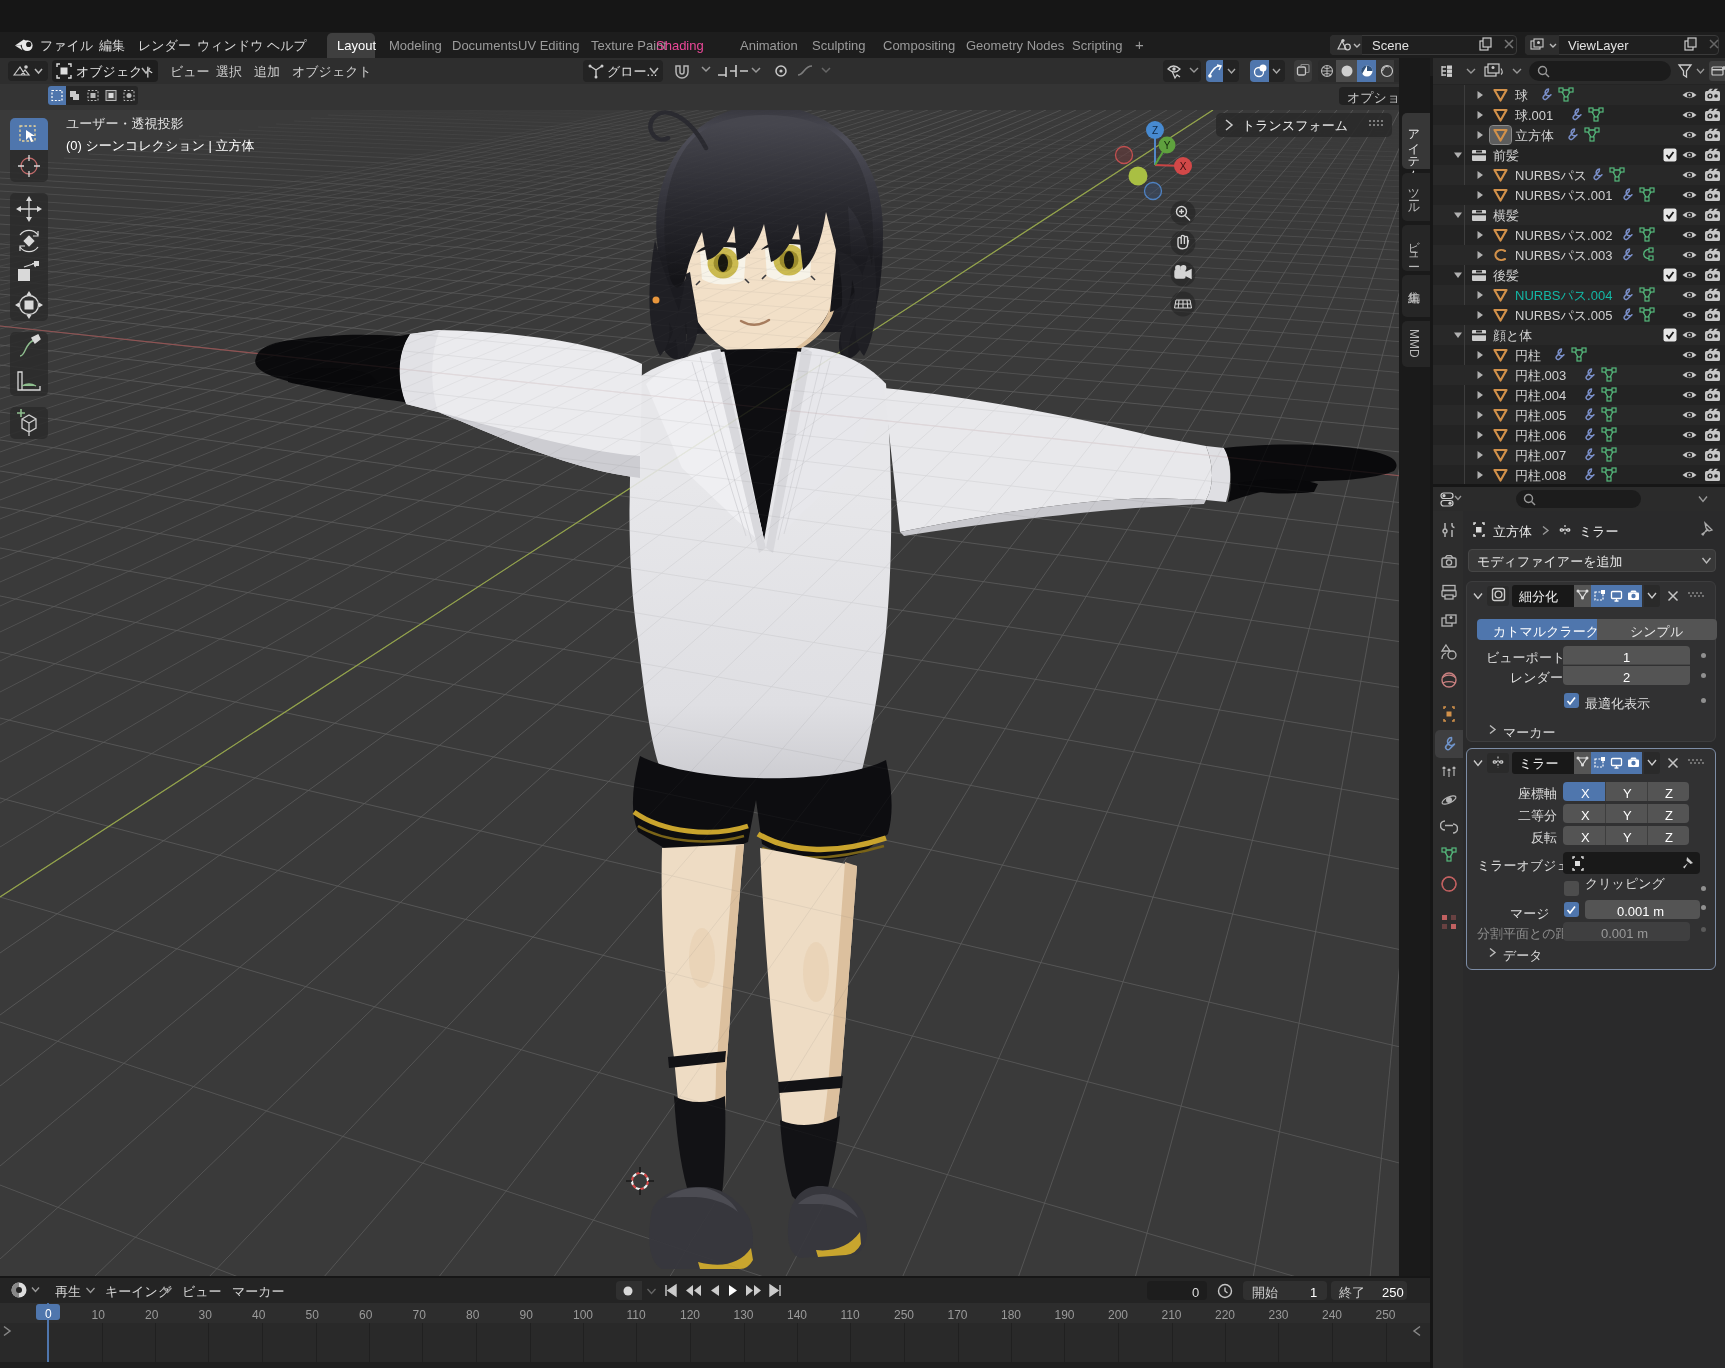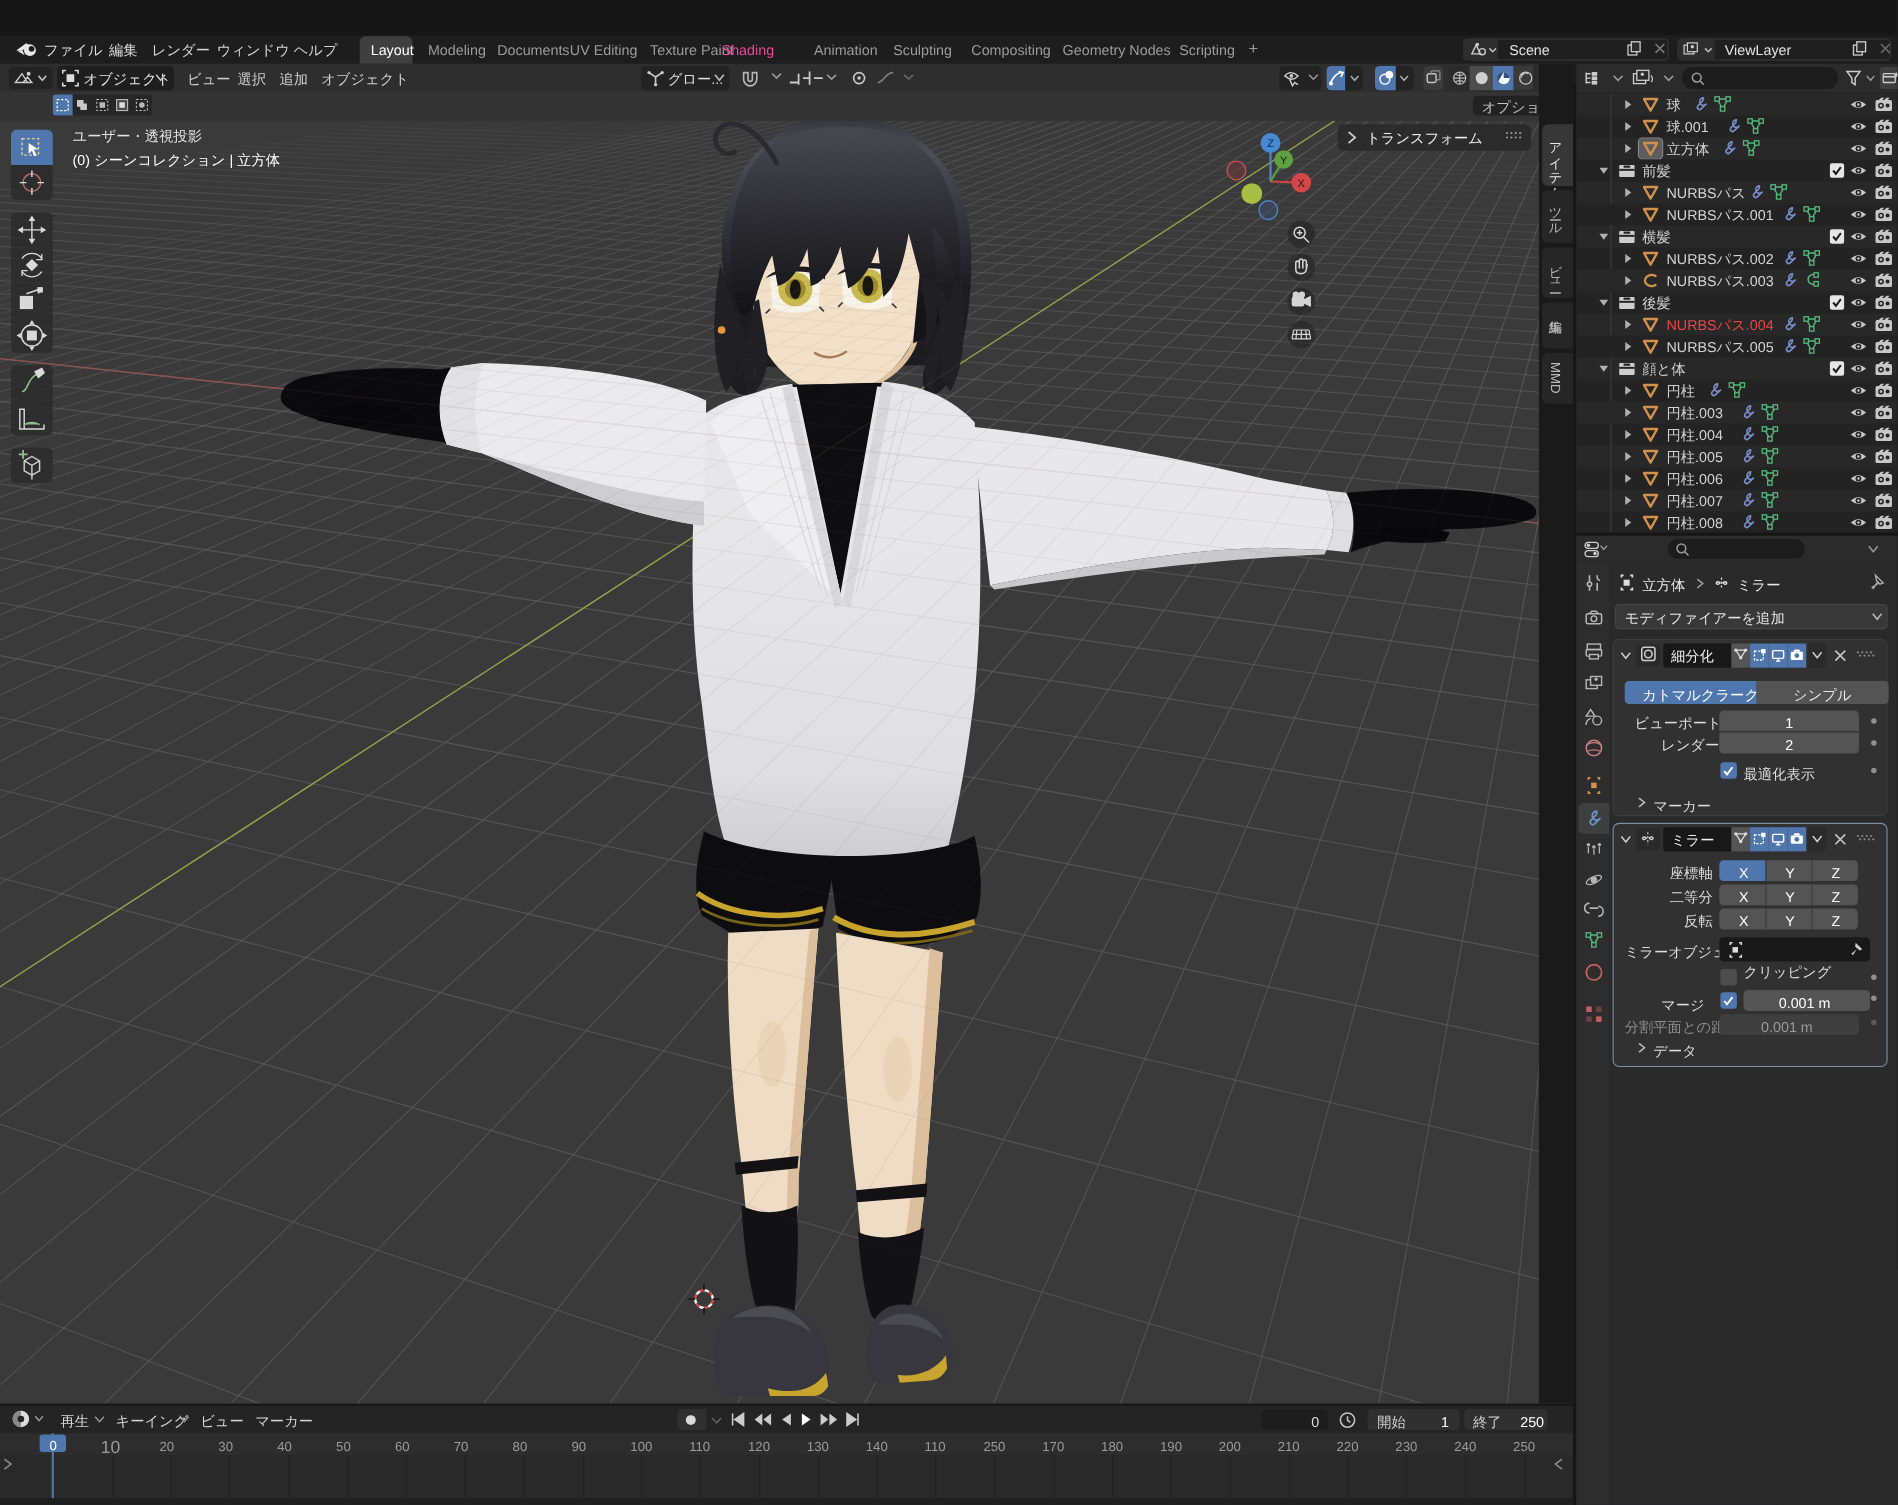--- a/index.html
+++ b/index.html
@@ -769,21 +769,21 @@
         <circle cx="6" cy="8" r="1.2" fill="#c7c7c7"></circle>
         <circle cx="12" cy="8" r="1.8" fill="#242424"></circle>
       </svg>
 <div class="abs" style="left:0;top:227px;width:292px;height:20px;background:#282828"></div>
 <svg class="abs" style="left:43px;top:232px" width="8" height="10" viewBox="0 0 8 10">
         <path d="M1.5 1 L7 5 L1.5 9 Z" fill="#b0b0b0"></path>
       </svg>
 <svg class="abs" style="left:60px;top:230px" width="15" height="14" viewBox="0 0 15 14">
         <path d="M1.5 2 H13.5 L7.5 12.5 Z" fill="none" stroke="#d2914a" stroke-width="2.2" stroke-linejoin="round"></path>
       </svg>
-<div class="tx" style="left:82px;top:231px;color:#ef4444">NURBSパス.004</div>
+<div class="tx" style="left:82px;top:231px;color:#14b8a6">NURBSパス.004</div>
 <svg class="abs" style="left:186.39999999999998px;top:229px" width="15" height="15" viewBox="0 0 15 15">
         <path d="M10.5 2 a3.4 3.4 0 1 0 2.5 5.7 L8.4 12 a2 2 0 0 1-3-2.6 L10 4.6 Z" fill="none" stroke="#7a8fc9" stroke-width="1.5" stroke-linejoin="round"></path>
       </svg>
 <svg class="abs" style="left:206.39999999999998px;top:229px" width="16" height="15" viewBox="0 0 16 15">
         <path d="M3 3 H13 L8 12 Z" fill="none" stroke="#55b97c" stroke-width="1.3"></path>
         <rect x="1" y="1" width="4" height="4" fill="#242424" stroke="#55b97c" stroke-width="1.2"></rect>
         <rect x="11" y="1" width="4" height="4" fill="#242424" stroke="#55b97c" stroke-width="1.2"></rect>
         <rect x="6" y="10" width="4" height="4" fill="#242424" stroke="#55b97c" stroke-width="1.2"></rect>
       </svg>
 <svg class="abs" style="left:248px;top:230px" width="17" height="14" viewBox="0 0 17 14">
@@ -1427,21 +1427,21 @@
       <div class="abs" style="left:904px;top:45px;width:1px;height:39px;background:#202020"></div>
       <div class="abs" style="left:958px;top:45px;width:1px;height:39px;background:#202020"></div>
       <div class="abs" style="left:1011px;top:45px;width:1px;height:39px;background:#202020"></div>
       <div class="abs" style="left:1064px;top:45px;width:1px;height:39px;background:#202020"></div>
       <div class="abs" style="left:1118px;top:45px;width:1px;height:39px;background:#202020"></div>
       <div class="abs" style="left:1172px;top:45px;width:1px;height:39px;background:#202020"></div>
       <div class="abs" style="left:1225px;top:45px;width:1px;height:39px;background:#202020"></div>
       <div class="abs" style="left:1278px;top:45px;width:1px;height:39px;background:#202020"></div>
       <div class="abs" style="left:1332px;top:45px;width:1px;height:39px;background:#202020"></div>
       <div class="abs" style="left:1386px;top:45px;width:1px;height:39px;background:#202020"></div>
-<div class="tx" style="left:91.5px;top:31px;color:#9a9a9a;font-size:16px">10</div>
+<div class="tx" style="left:91.5px;top:31px;color:#9a9a9a;font-size:12px">10</div>
       <div class="tx" style="left:145.0px;top:31px;color:#9a9a9a;font-size:12px">20</div>
       <div class="tx" style="left:198.5px;top:31px;color:#9a9a9a;font-size:12px">30</div>
       <div class="tx" style="left:252.0px;top:31px;color:#9a9a9a;font-size:12px">40</div>
       <div class="tx" style="left:305.5px;top:31px;color:#9a9a9a;font-size:12px">50</div>
       <div class="tx" style="left:359.0px;top:31px;color:#9a9a9a;font-size:12px">60</div>
       <div class="tx" style="left:412.5px;top:31px;color:#9a9a9a;font-size:12px">70</div>
       <div class="tx" style="left:466.0px;top:31px;color:#9a9a9a;font-size:12px">80</div>
       <div class="tx" style="left:519.5px;top:31px;color:#9a9a9a;font-size:12px">90</div>
       <div class="tx" style="left:573.0px;top:31px;color:#9a9a9a;font-size:12px">100</div>
       <div class="tx" style="left:626.5px;top:31px;color:#9a9a9a;font-size:12px">110</div>

